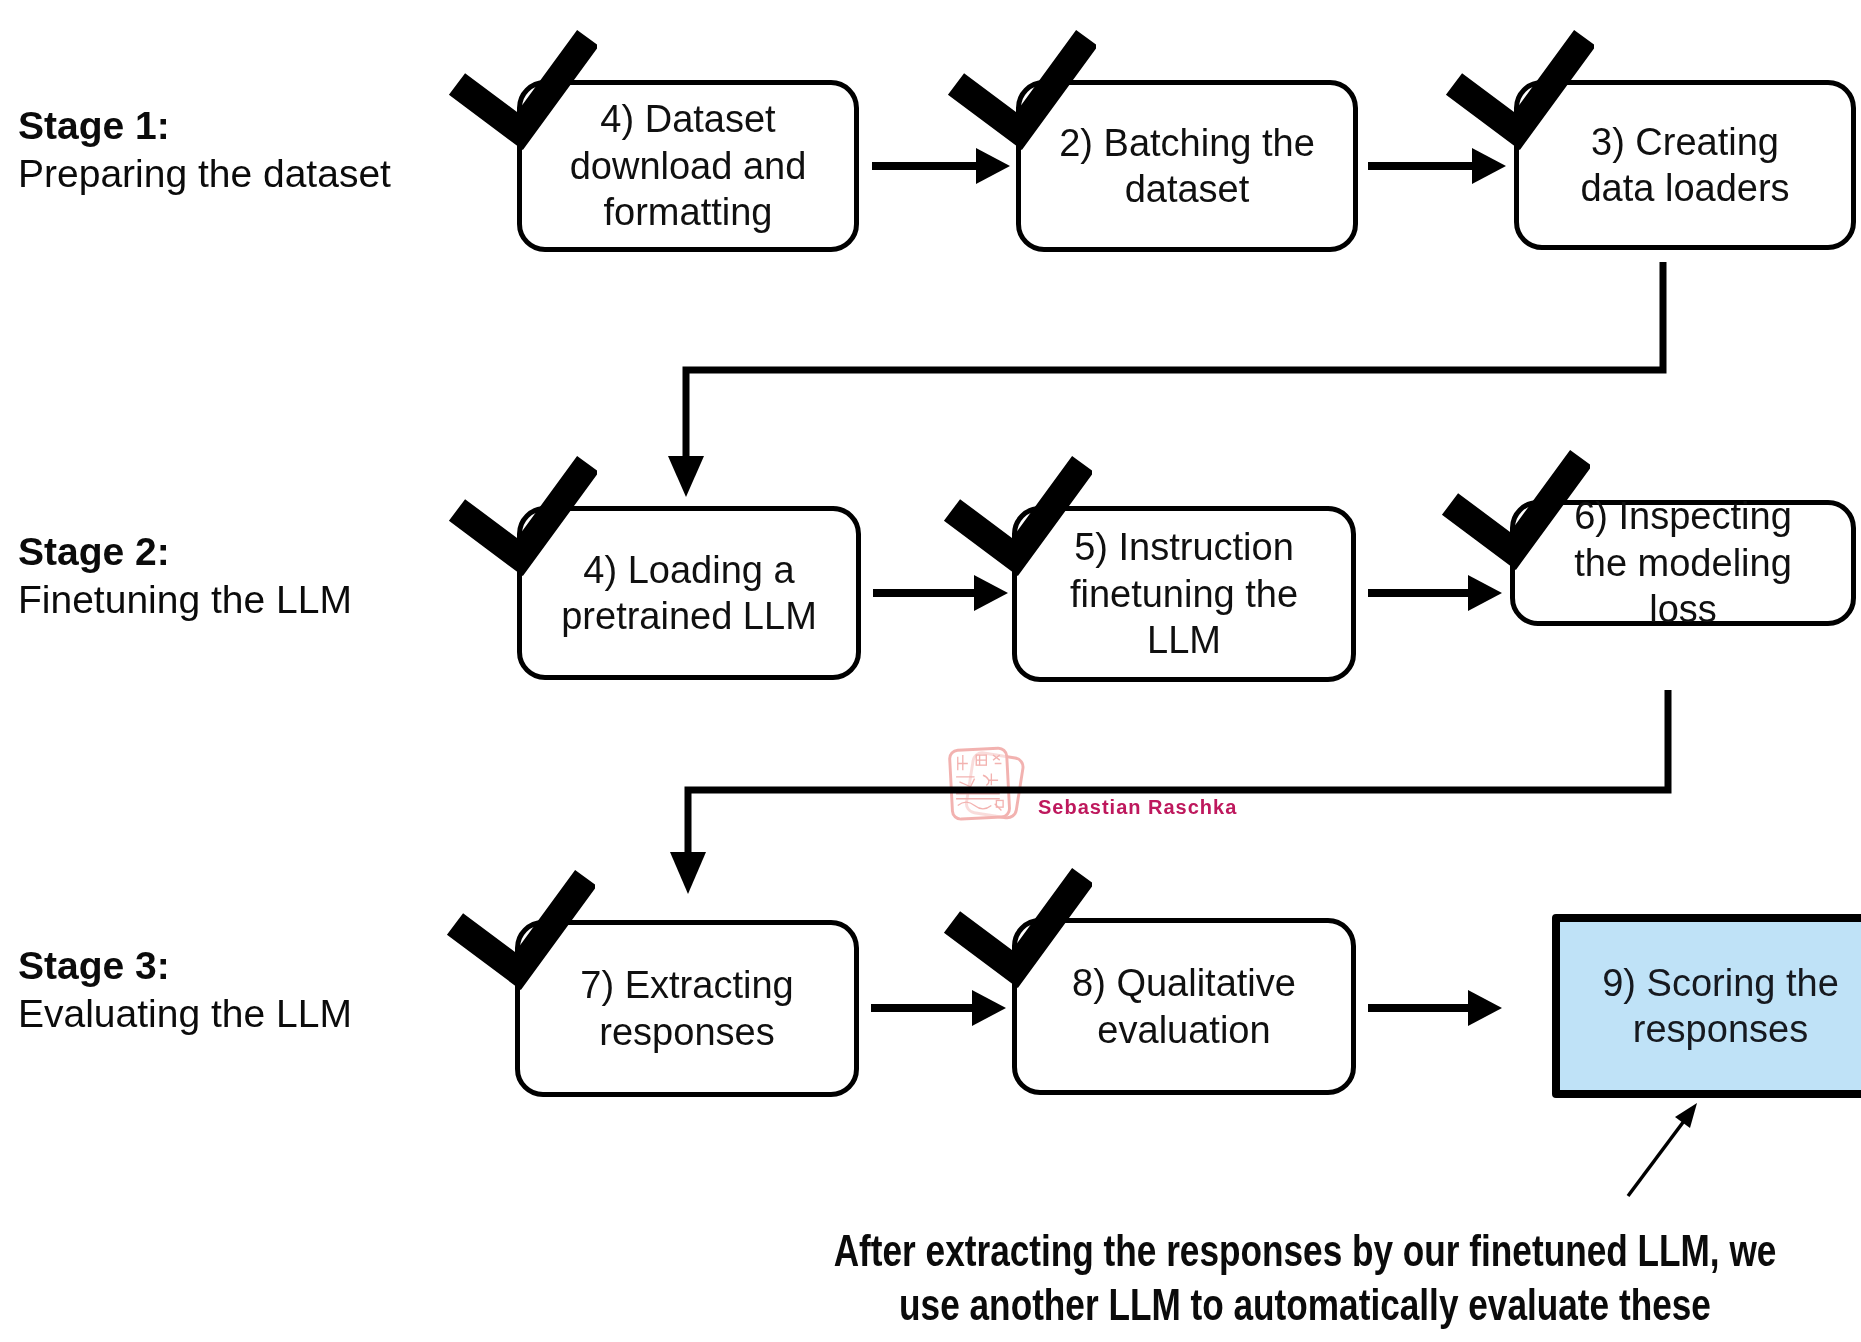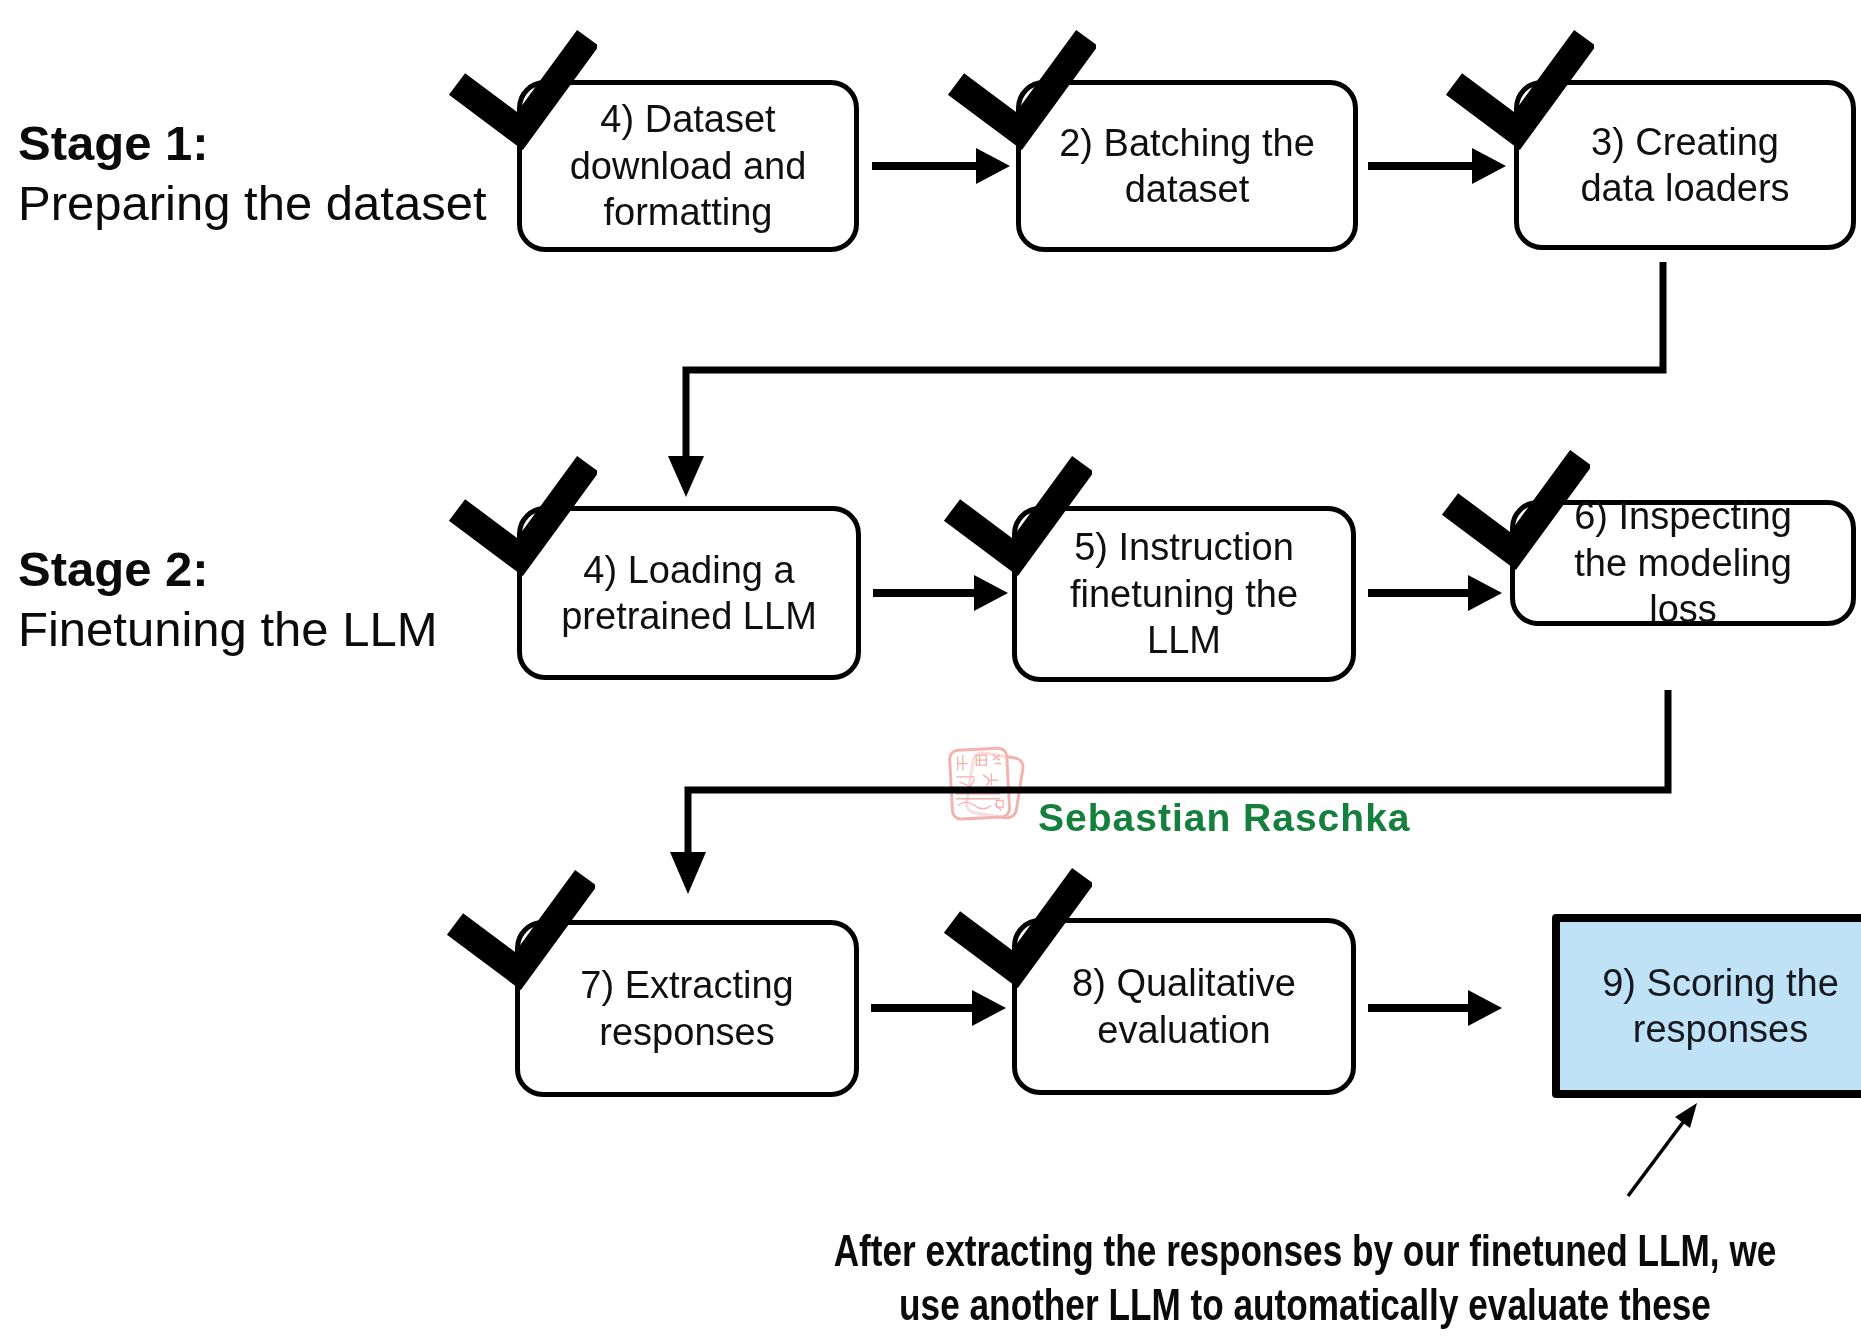--- a/index.html
+++ b/index.html
@@ -1,34 +1,34 @@
 <!DOCTYPE html>
 <html><head>
 <meta charset="utf-8">
 <style>
   html,body{margin:0;padding:0;background:#ffffff;}
   #canvas{
     position:relative;width:1861px;height:1342px;background:#ffffff;overflow:hidden;
     font-family:"Liberation Sans","DejaVu Sans",sans-serif;color:#111;
   }
-  .stage-label{position:absolute;left:18px;font-size:49px;line-height:1.22;color:#0b0b0b;margin-top:12px;}
+  .stage-label{position:absolute;left:18px;font-size:39px;line-height:1.22;color:#0b0b0b;}
   .stage-label .t{font-weight:bold;}
   .flow-box{
     position:absolute;display:flex;align-items:center;justify-content:center;
     background:#ffffff;border:5px solid #000;border-radius:28px;
     font-size:38px;line-height:1.22;text-align:center;white-space:pre-line;
     box-sizing:border-box;color:#101010;
   }
   .flow-box.highlight{background:#bfe2f7;border-width:8px;border-radius:4px;color:#16191f;margin-left:47px;}
   .check{position:absolute;width:150px;height:125px;}
   svg.layer{position:absolute;left:0;top:0;}
   #watermark{position:absolute;left:946px;top:744px;width:520px;height:100px;}
   #wm-text{
-    position:absolute;left:92px;top:52px;font-size:39px;font-weight:bold;
-    color:#15803d;letter-spacing:1px;white-space:nowrap;
+    position:absolute;left:92px;top:52px;font-size:20px;font-weight:bold;
+    color:#be185d;letter-spacing:1px;white-space:nowrap;
   }
   #caption{
     position:absolute;left:705px;top:1224px;width:1200px;text-align:center;
     font-size:44px;font-weight:bold;line-height:1.23;white-space:pre-line;color:#0b0b0b;
     transform:scaleX(0.80);transform-origin:50% 0;letter-spacing:0px;
   }
 </style>
 </head>
 <body>
 
@@ -103,20 +103,24 @@
   </svg>
 
   <div class="stage-label" style="top:102px">
     <div class="t">Stage 1:</div>
     <div>Preparing the dataset</div>
   </div>
   <div class="stage-label" style="top:528px">
     <div class="t">Stage 2:</div>
     <div>Finetuning the LLM</div>
   </div>
+  <div class="stage-label" style="top:942px">
+    <div class="t">Stage 3:</div>
+    <div>Evaluating the LLM</div>
+  </div>
 
   <div class="flow-box" style="left:517px;top:80px;width:342px;height:172px">4) Dataset
 download and
 formatting</div>
   <div class="flow-box" style="left:1016px;top:80px;width:342px;height:172px">2) Batching the
 dataset</div>
   <div class="flow-box" style="left:1514px;top:80px;width:342px;height:170px">3) Creating
 data loaders</div>
   <div class="flow-box" style="left:517px;top:506px;width:344px;height:174px">4) Loading a
 pretrained LLM</div>

